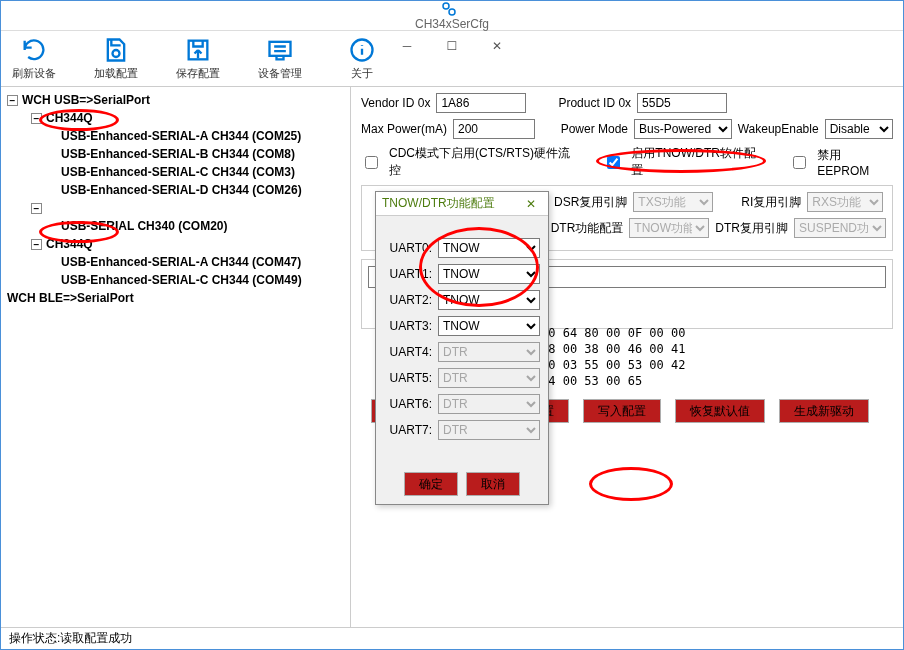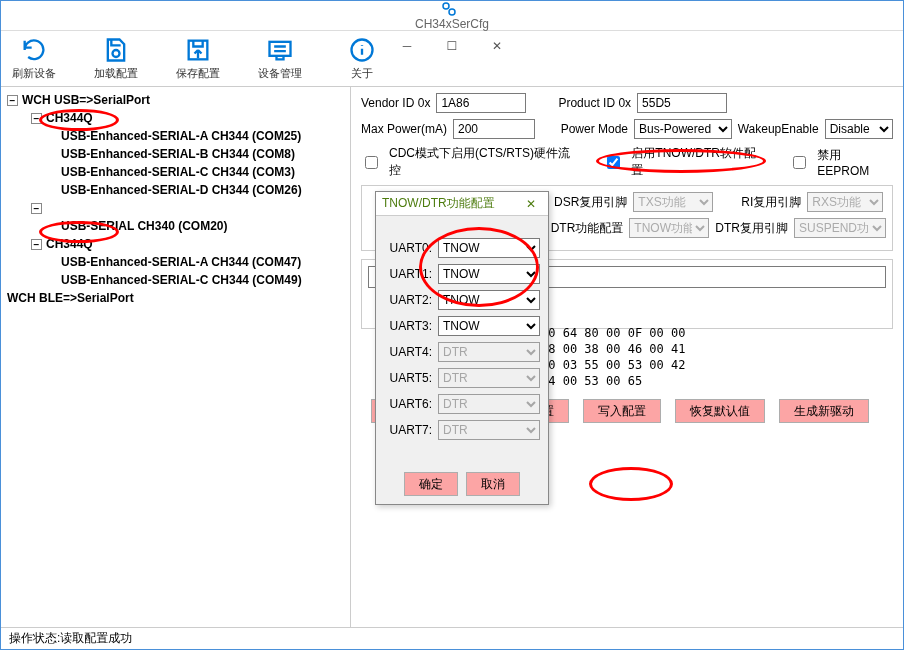--- a/index.html
+++ b/index.html
@@ -23,21 +23,21 @@
 .expander { display: inline-block; width: 11px; height: 11px; border: 1px solid #888; text-align: center; line-height: 9px; font-size: 10px; margin-right: 4px; vertical-align: middle; cursor: pointer; }
 .rpanel { flex: 1; padding: 6px 10px; position: relative; overflow: hidden; }
 .row { display: flex; align-items: center; margin-bottom: 6px; gap: 6px; }
 .lbl { white-space: nowrap; }
 input[type=text] { border: 1px solid #7a7a7a; height: 20px; padding: 0 4px; background: #fff; }
 select { border: 1px solid #7a7a7a; height: 20px; background: #fff; }
 select:disabled, input:disabled { background: #f0f0f0; color: #888; }
 .chk { display: flex; align-items: center; gap: 8px; }
 .group { border: 1px solid #ccc; padding: 6px; margin-top: 4px; }
 .btnrow { display: flex; gap: 14px; margin-top: 10px; justify-content: flex-start; padding-left: 10px; }
-button { border: 1px solid #adadad; background: #fca5a5; height: 24px; padding: 0 14px; cursor: pointer; }
+button { border: 1px solid #adadad; background: #b91c1c; height: 24px; padding: 0 14px; cursor: pointer; }
 .hexblock { font-family: Consolas, monospace; white-space: pre; line-height: 16px; margin-left: 180px; margin-top: -4px; }
 .statusbar { height: 22px; border-top: 1px solid #ccc; padding: 2px 8px; display: flex; align-items: center; }
 
 .dialog { position: absolute; left: 374px; top: 190px; width: 174px; background: #f0f0f0; border: 1px solid #888; box-shadow: 2px 2px 6px rgba(0,0,0,.2); z-index: 10; }
 .dialog .dtitle { height: 24px; background: #fff; border-bottom: 1px solid #ccc; display: flex; align-items: center; padding: 0 6px; color: #4d7c0f; }
 .dialog .dtitle .x { margin-left: auto; cursor: pointer; padding: 0 6px; }
 .dialog .dbody { padding: 22px 8px; }
 .drow { display: flex; align-items: center; margin-bottom: 6px; gap: 6px; }
 .drow label { width: 48px; text-align: right; }
 .drow select { flex: 1; }

